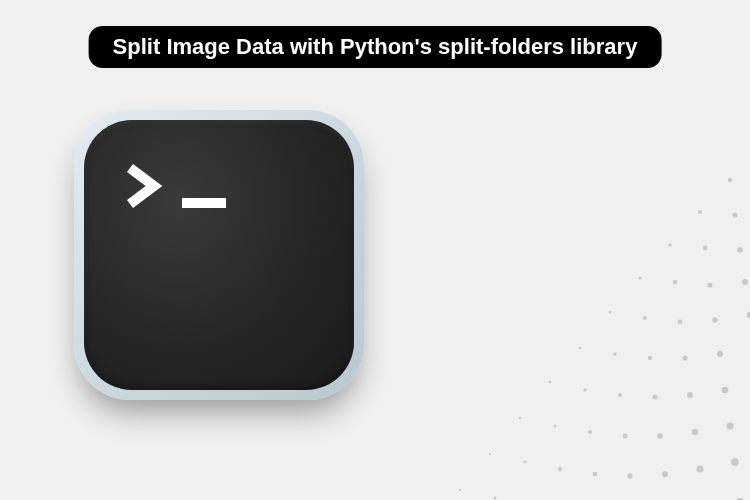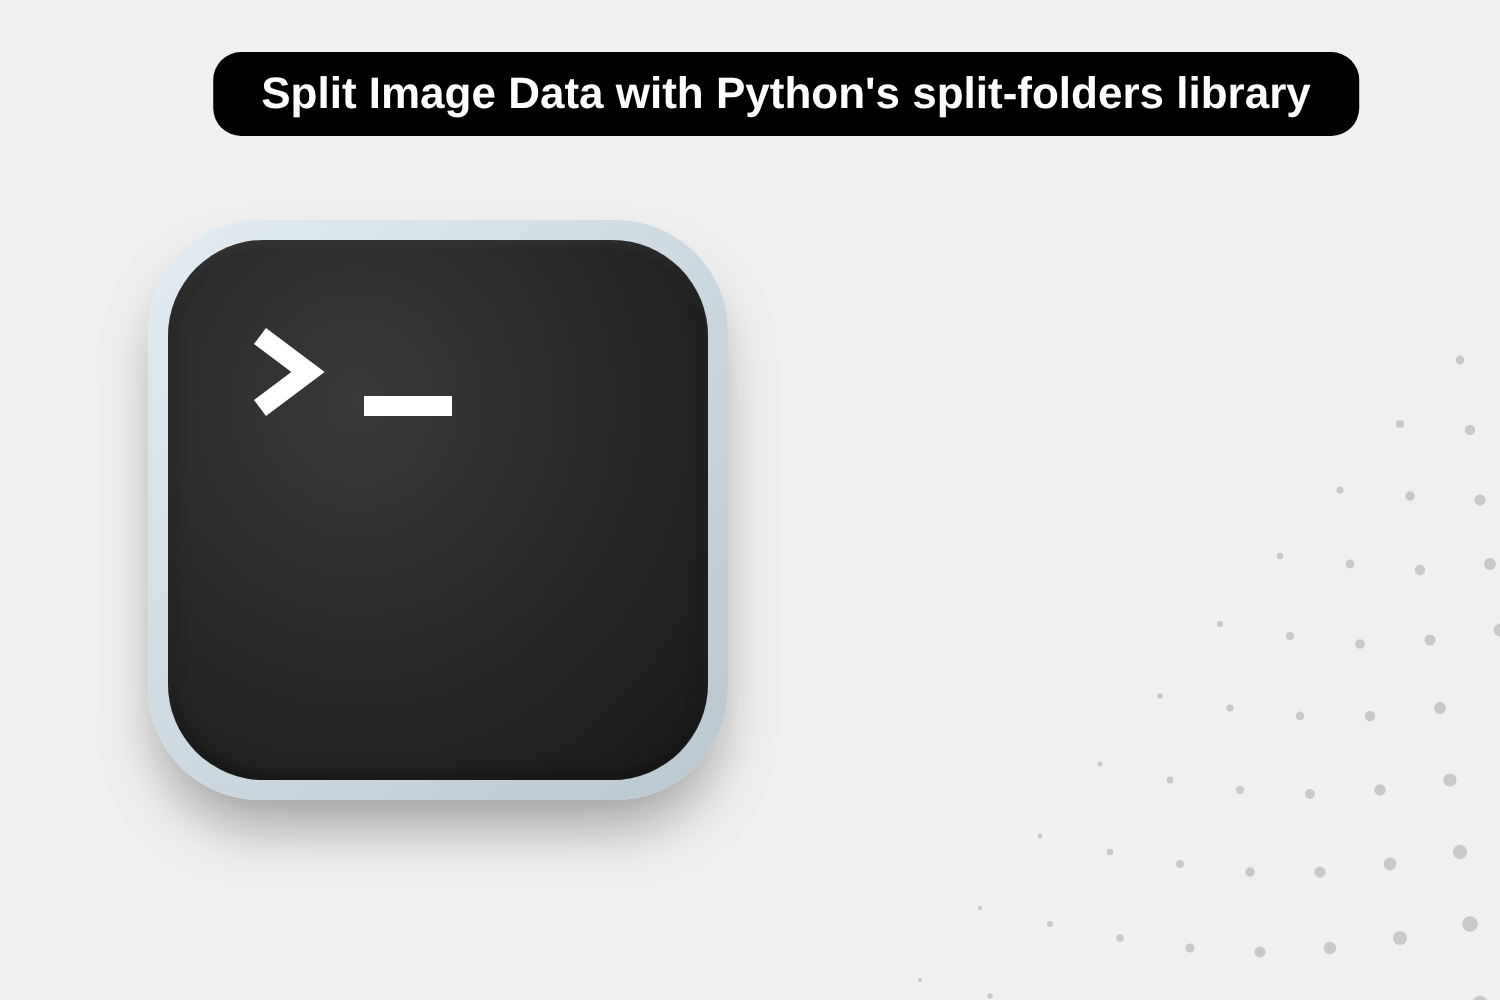--- a/index.html
+++ b/index.html
@@ -16,21 +16,20 @@
     top: 26px;
     left: 50%;
     transform: translateX(-50%);
     background: #000;
     color: #fff;
     font-weight: 700;
     font-size: 22px;
     padding: 8px 24px;
     border-radius: 14px;
     white-space: nowrap;
-    margin-left: 18px;
   }
   .terminal-wrap {
     position: absolute;
     top: 110px;
     left: 74px;
     width: 290px;
     height: 290px;
     border-radius: 56px;
     background: linear-gradient(135deg, #e2ecf2 0%, #b9c7cf 100%);
     padding: 10px;

